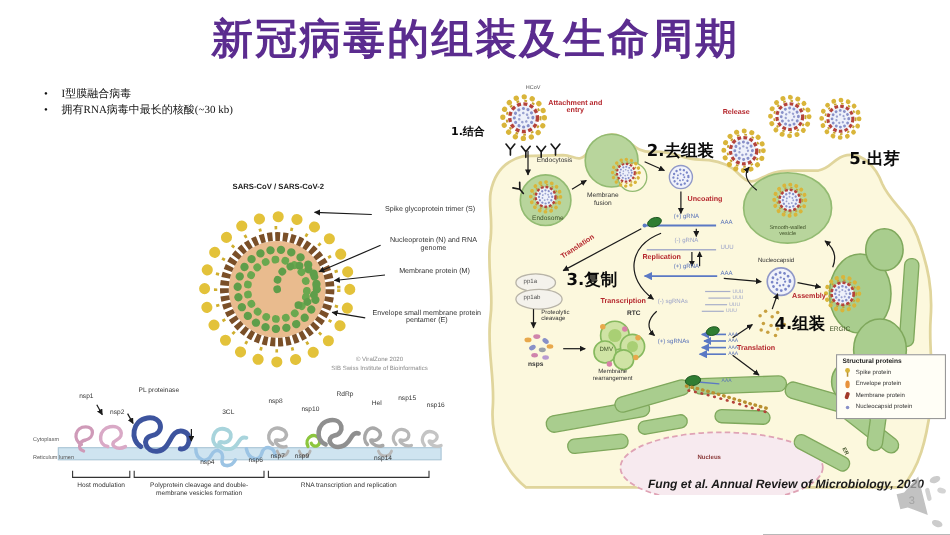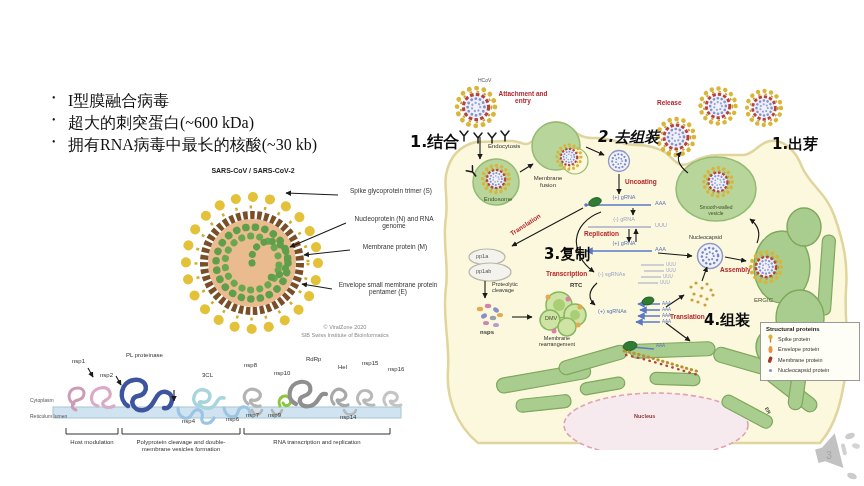--- a/index.html
+++ b/index.html
@@ -1,22 +1,22 @@
 <!DOCTYPE html>
 <html><head>
 <meta charset="utf-8">
 <style>
   html,body{margin:0;padding:0;background:#888;}
   .slide{position:relative;width:864px;height:486px;background:#ffffff;overflow:hidden;
          font-family:"Liberation Sans",sans-serif;}
   .title{position:absolute;left:0;top:10px;width:100%;text-align:center;
          font-family:"DejaVu Serif","Liberation Serif",serif;font-weight:700;
          font-size:38px;color:#5b2c8f;letter-spacing:2px;}
-  ul.bullets{position:absolute;left:30px;top:76px;margin:16px;padding:0;list-style:none;
-         font-family:"Liberation Serif","DejaVu Serif",serif;font-size:16px;color:#111;}
+  ul.bullets{position:absolute;left:30px;top:76px;margin:4px;padding:0;list-style:none;
+         font-family:"Liberation Serif","DejaVu Serif",serif;font-size:10px;color:#111;}
   ul.bullets li{margin:0 0 3px 0;padding-left:22px;position:relative;line-height:1.18;}
   ul.bullets li::before{content:"•";position:absolute;left:6px;top:0;font-size:10px;}
   .fig{position:absolute;}
   .lbl{position:absolute;color:#333;line-height:1.12;text-align:center;}
   .nw{white-space:nowrap;}
   .red{color:#b5272d;font-weight:700;}
   .blue{color:#5670b8;}
   .grayb{color:#9aa2c8;}
   .olive{color:#3f5228;}
   .step{font-family:"DejaVu Sans",sans-serif;font-weight:700;color:#0a0a0a;
@@ -61,24 +61,24 @@
         <circle r="10" fill="#f0f2fa" stroke="#9098c8" stroke-width="1.2"></circle>
         <circle r="6.5" fill="none" stroke="#7a86c8" stroke-width="2" stroke-dasharray="0.1 3.2" stroke-linecap="round"></circle>
         <circle r="3" fill="none" stroke="#7a86c8" stroke-width="1.6" stroke-dasharray="0.1 2.6" stroke-linecap="round"></circle>
       </g>
       <g id="yrec">
         <path d="M0,9 L0,4 M0,4 L-4,-1 M0,4 L4,-1" stroke="#1a1a1a" stroke-width="1.5" fill="none" stroke-linecap="round"></path>
       </g>
     </defs>
   </svg>
 
+  <div class="title">新冠病毒的组装及生命周期</div>
 
   <ul class="bullets">
     <li>I型膜融合病毒</li>
-    <li>超大的刺突蛋白(~600 kDa)</li>
     <li>拥有RNA病毒中最长的核酸(~30 kb)</li>
   </ul>
 
   <div class="fig" style="left:160px;top:163px;width:290px;height:190px;">
     <svg width="290" height="190">
       <g>
         <circle cx="92" cy="100" r="66" fill="none" stroke="#e3c23a" stroke-width="10" stroke-dasharray="0.1 17.2" stroke-linecap="round"></circle>
         <circle cx="92" cy="100" r="56" fill="none" stroke="#cfae2e" stroke-width="3" stroke-dasharray="2.5 12"></circle>
         <circle cx="92" cy="100" r="44" fill="#e9bb8e"></circle>
         <circle cx="92" cy="100" r="48" fill="none" stroke="#7a4f28" stroke-width="8" stroke-dasharray="4.5 2.5"></circle>
@@ -304,61 +304,61 @@
         <path class="arr" d="M258,248 L282,266"></path>
         <path class="arr" d="M294,206 L299,192"></path>
         <path class="arr" d="M317,182 L338,186"></path>
         <path class="arr" d="M349,168 C353,158 350,150 342,144"></path>
         <path class="arr" d="M280,98 C270,90 268,83 273,77"></path>
       </g>
     </svg>
 
     <div class="lbl t5 nw" style="left:70px;top:3px;color:#555;">HCoV</div>
     <div class="lbl t65 red" style="left:88px;top:15px;width:54px;">Attachment and entry</div>
-    <div class="lbl step" style="left:2px;top:58px;font-size:16px;">1.结合</div>
+    <div class="lbl step" style="left:2px;top:40px;font-size:10px;">1.结合</div>
     <div class="lbl t6 nw" style="left:80px;top:68px;">Endocytosis</div>
     <div class="lbl t6 olive nw" style="left:70px;top:121px;width:40px;">Endosome</div>
     <div class="lbl t6" style="left:122px;top:100px;width:36px;">Membrane fusion</div>
-    <div class="lbl step" style="left:190px;top:54px;font-style:italic;">2.去组装</div>
+    <div class="lbl step" style="left:180px;top:54px;">2.去组装</div>
     <div class="lbl t65 red nw" style="left:217px;top:103px;">Uncoating</div>
     <div class="lbl t55 blue nw" style="left:196px;top:119px;width:40px;">(+) gRNA</div>
     <div class="lbl t55 blue nw" style="left:247px;top:125px;">AAA</div>
     <div class="lbl t55 grayb nw" style="left:196px;top:141px;width:40px;">(-) gRNA</div>
     <div class="lbl t55 grayb nw" style="left:247px;top:147px;">UUU</div>
     <div class="lbl t65 red nw" style="left:176px;top:155px;">Replication</div>
     <div class="lbl t55 blue nw" style="left:196px;top:165px;width:40px;">(+) gRNA</div>
     <div class="lbl t55 blue nw" style="left:247px;top:171px;">AAA</div>
     <div class="lbl t65 red nw" style="left:100px;top:146px;transform:rotate(-33deg);">Translation</div>
-    <div class="lbl step" style="left:136px;top:171px;text-align:center;">3.复制</div>
+    <div class="lbl step" style="left:107px;top:171px;text-align:center;">3.复制</div>
     <div class="lbl t55 nw" style="left:68px;top:178px;color:#555;">pp1a</div>
     <div class="lbl t55 nw" style="left:68px;top:193px;color:#555;">pp1ab</div>
     <div class="lbl t55" style="left:84px;top:206px;width:42px;text-align:left;">Proteolytic cleavage</div>
     <div class="lbl t6 nw" style="left:72px;top:254px;font-weight:700;">nsps</div>
     <div class="lbl t65 red nw" style="left:138px;top:195px;">Transcription</div>
     <div class="lbl t6 nw" style="left:162px;top:207px;font-weight:700;">RTC</div>
     <div class="lbl t55 olive nw" style="left:137px;top:240px;">DMV</div>
     <div class="lbl t55" style="left:124px;top:260px;width:50px;">Membrane rearrangement</div>
     <div class="lbl t55 grayb nw" style="left:190px;top:196px;">(-) sgRNAs</div>
     <div class="lbl t4 grayb nw" style="left:258px;top:187px;">UUU</div>
     <div class="lbl t4 grayb nw" style="left:258px;top:193px;">UUU</div>
     <div class="lbl t4 grayb nw" style="left:255px;top:199px;">UUU</div>
     <div class="lbl t4 grayb nw" style="left:252px;top:205px;">UUU</div>
     <div class="lbl t55 blue nw" style="left:190px;top:233px;">(+) sgRNAs</div>
     <div class="lbl t4 blue nw" style="left:254px;top:226px;">AAA</div>
     <div class="lbl t4 blue nw" style="left:254px;top:232px;">AAA</div>
     <div class="lbl t4 blue nw" style="left:254px;top:238px;">AAA</div>
     <div class="lbl t4 blue nw" style="left:254px;top:244px;">AAA</div>
     <div class="lbl t65 red nw" style="left:262px;top:238px;">Translation</div>
-    <div class="lbl step" style="left:296px;top:237px;text-align:right;">4.组装</div>
+    <div class="lbl step" style="left:296px;top:211px;text-align:right;">4.组装</div>
     <div class="lbl t55 nw" style="left:281px;top:159px;">Nucleocapsid</div>
     <div class="lbl t65 red nw" style="left:312px;top:191px;">Assembly</div>
     <div class="lbl t6 olive nw" style="left:346px;top:222px;">ERGIC</div>
     <div class="lbl t5 olive" style="left:284px;top:130px;width:48px;">Smooth-walled vesicle</div>
     <div class="lbl t65 red nw" style="left:249px;top:24px;">Release</div>
-    <div class="lbl step" style="left:364px;top:61px;">1.出芽</div>
+    <div class="lbl step" style="left:364px;top:61px;">5.出芽</div>
     <div class="lbl t55 nw" style="left:226px;top:338px;color:#8b3a3a;font-weight:700;">Nucleus</div>
     <div class="lbl t5 olive nw" style="left:356px;top:333px;transform:rotate(64deg);font-weight:700;">ER</div>
     <div class="lbl t4 blue nw" style="left:248px;top:268px;">AAA</div>
 
     <div class="legend">
       <div class="hd">Structural proteins</div>
       <div class="row">
         <svg width="9" height="9" style="position:static;">
             <circle cx="4.5" cy="2.8" r="2.2" fill="#d9b53a"></circle>
             <line x1="4.5" y1="4.5" x2="4.5" y2="8.5" stroke="#b89030" stroke-width="1.4"></line>
@@ -379,20 +379,21 @@
       </div>
       <div class="row">
         <svg width="9" height="9" style="position:static;">
             <circle cx="4.5" cy="4.5" r="1.6" fill="#8890c8"></circle>
           </svg>
         <span class="tx">Nucleocapsid protein</span>
       </div>
     </div>
   </div>
 
+  <div class="citation">Fung et al. Annual Review of Microbiology, 2020</div>
   <div class="pagenum">3</div>
   <svg style="left:806px;top:426px;" width="56" height="58">
     <g transform="rotate(-14 28 29)" opacity="0.75">
       <path d="M34,8 L18,19 L11,19 L11,33 L18,33 L34,44 Z" fill="#aeaeae"></path>
       <rect x="37" y="20" width="4" height="12" rx="2" fill="#c2c2c2"></rect>
     </g>
     <ellipse cx="44" cy="10" rx="5" ry="3" fill="#cccccc" transform="rotate(-20 44 10)"></ellipse>
     <ellipse cx="50" cy="20" rx="4" ry="2.5" fill="#d4d4d4" transform="rotate(15 50 20)"></ellipse>
     <ellipse cx="46" cy="50" rx="5" ry="3" fill="#cccccc" transform="rotate(20 46 50)"></ellipse>
   </svg>

